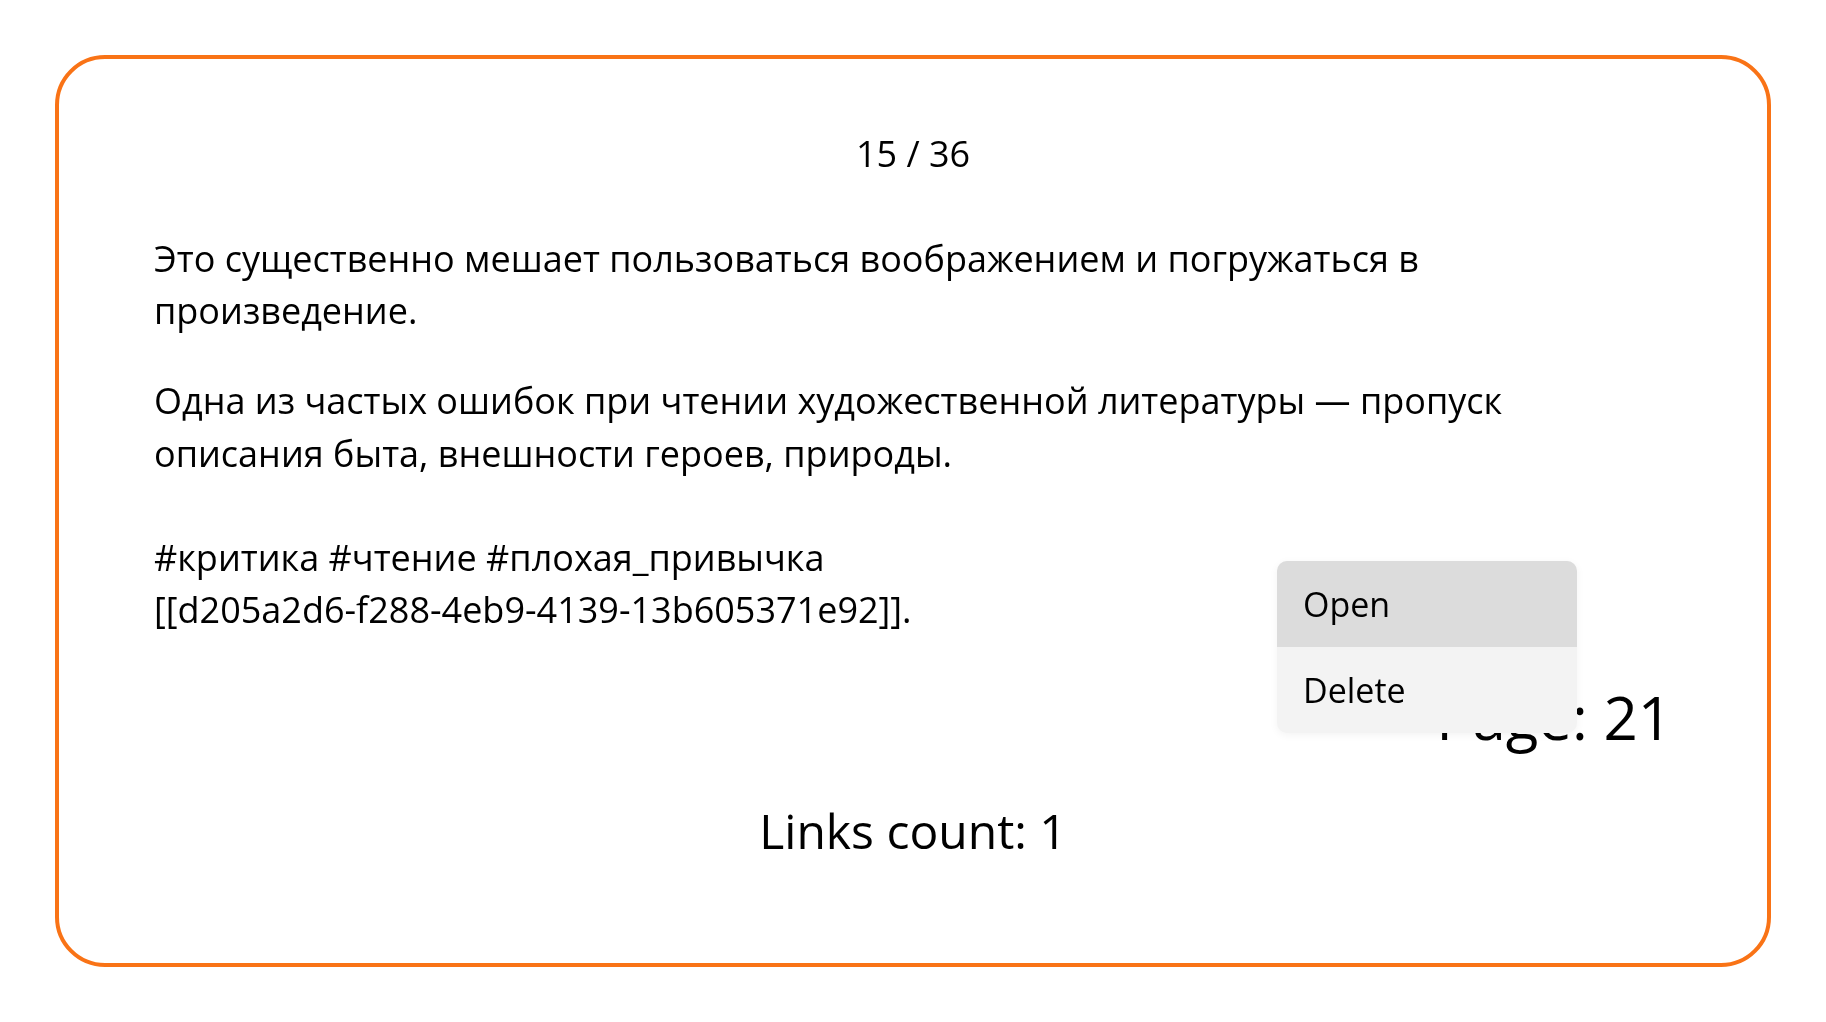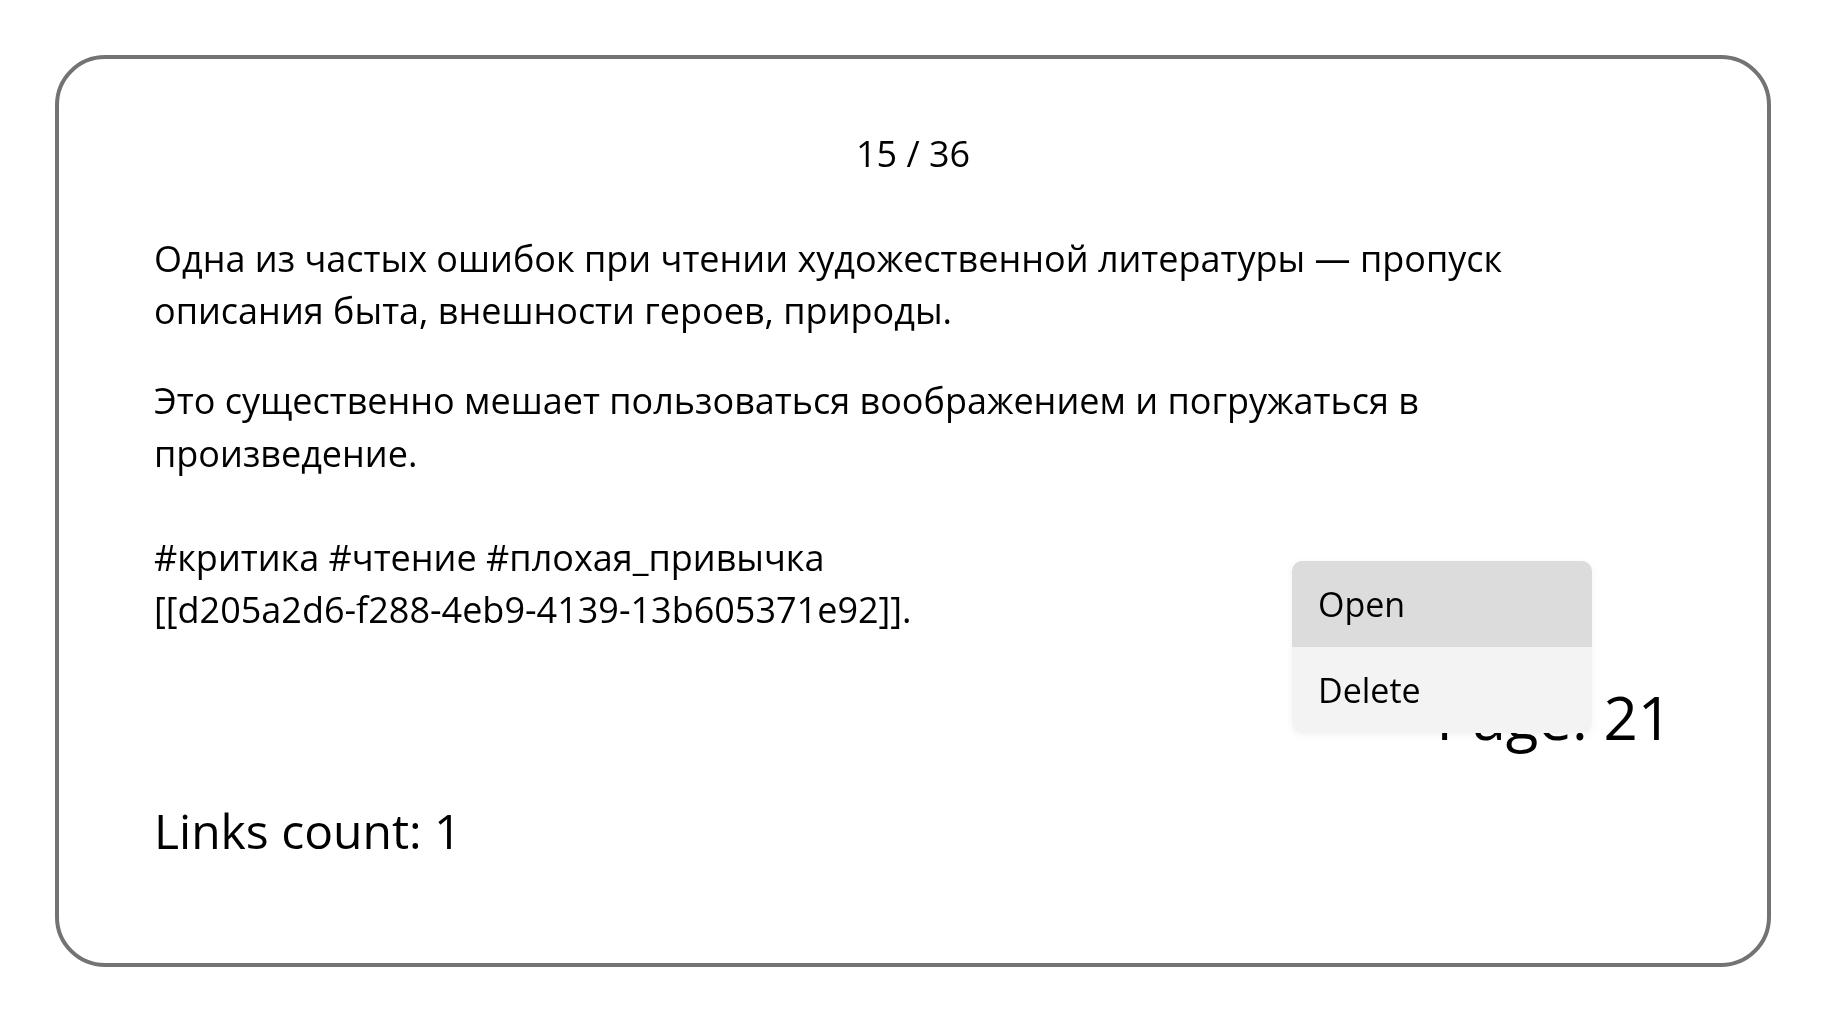--- a/index.html
+++ b/index.html
@@ -10,21 +10,21 @@
     
     body {
       font-family: -apple-system, BlinkMacSystemFont, "Segoe UI", "Open Sans", sans-serif;
       background: #fff;
       width: 1826px;
       height: 1022px;
       padding: 55px;
     }
     
     .card {
-      border: 4px solid #737373;
+      border: 4px solid #f97316;
       border-radius: 50px;
       width: 100%;
       height: 100%;
       padding: 70px 95px 88px 95px;
       position: relative;
     }
     
     .counter {
       text-align: center;
       font-size: 36px;
@@ -56,31 +56,31 @@
     
     .page-label {
       text-align: right;
       font-size: 60px;
       font-weight: 500;
       color: #000;
       margin-top: 40px;
     }
     
     .links-label {
-      text-align: left;
+      text-align: center;
       font-size: 48px;
       font-weight: 400;
       color: #000;
       margin-top: 40px;
     }
     
     .context-menu {
       position: absolute;
       top: 502px;
-      right: 175px;
+      right: 190px;
       width: 300px;
       background: #f3f3f3;
       border-radius: 10px;
       overflow: hidden;
       box-shadow: 0 2px 8px rgba(0,0,0,0.05);
     }
     
     .menu-item {
       padding: 20px 26px;
       font-size: 34px;
@@ -93,22 +93,22 @@
     }
   </style>
 </head>
 <body>
 
 <div class="card">
 
   <div class="counter">15 / 36</div>
 
   <div class="content">
+    <div class="paragraph">Это существенно мешает пользоваться воображением и погружаться в произведение.</div>
     <div class="paragraph">Одна из частых ошибок при чтении художественной литературы — пропуск описания быта, внешности героев, природы.</div>
-    <div class="paragraph">Это существенно мешает пользоваться воображением и погружаться в произведение.</div>
     <div class="tags-block">
       <div>#критика #чтение #плохая_привычка</div>
       <div>[[d205a2d6-f288-4eb9-4139-13b605371e92]].</div>
     </div>
   </div>
 
   <div class="page-label">Page: 21</div>
 
   <div class="links-label">Links count: 1</div>
 

